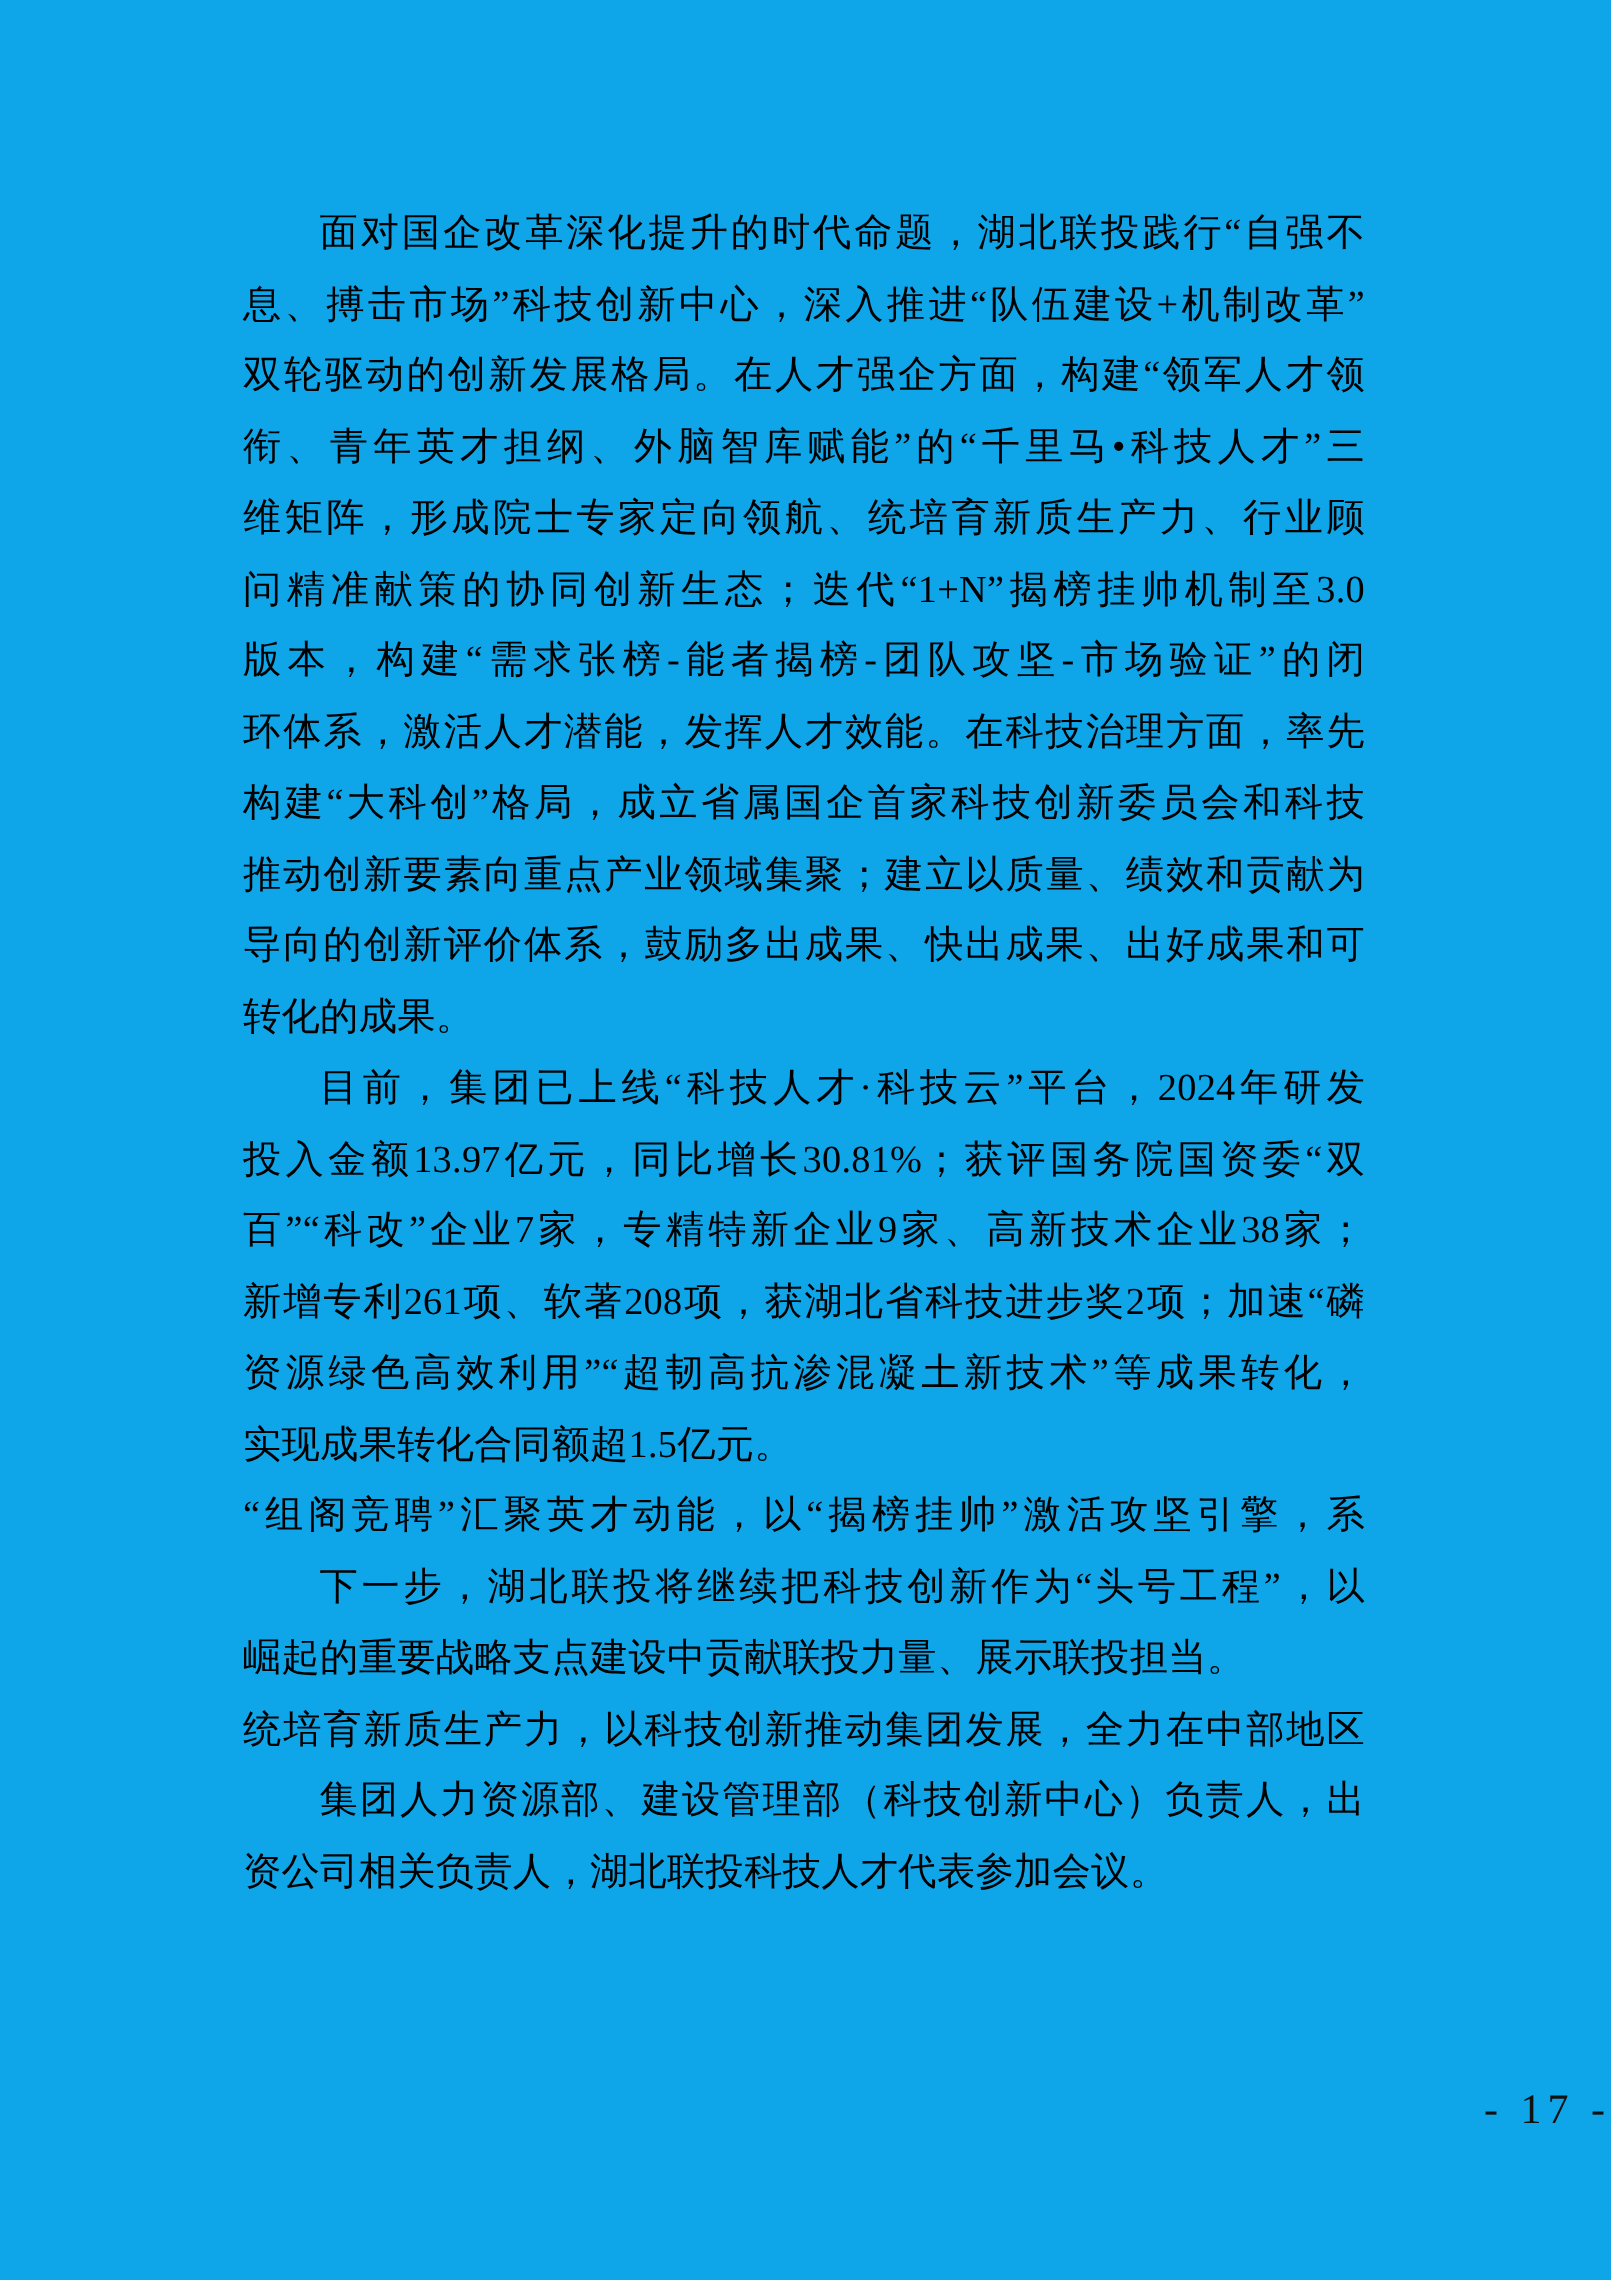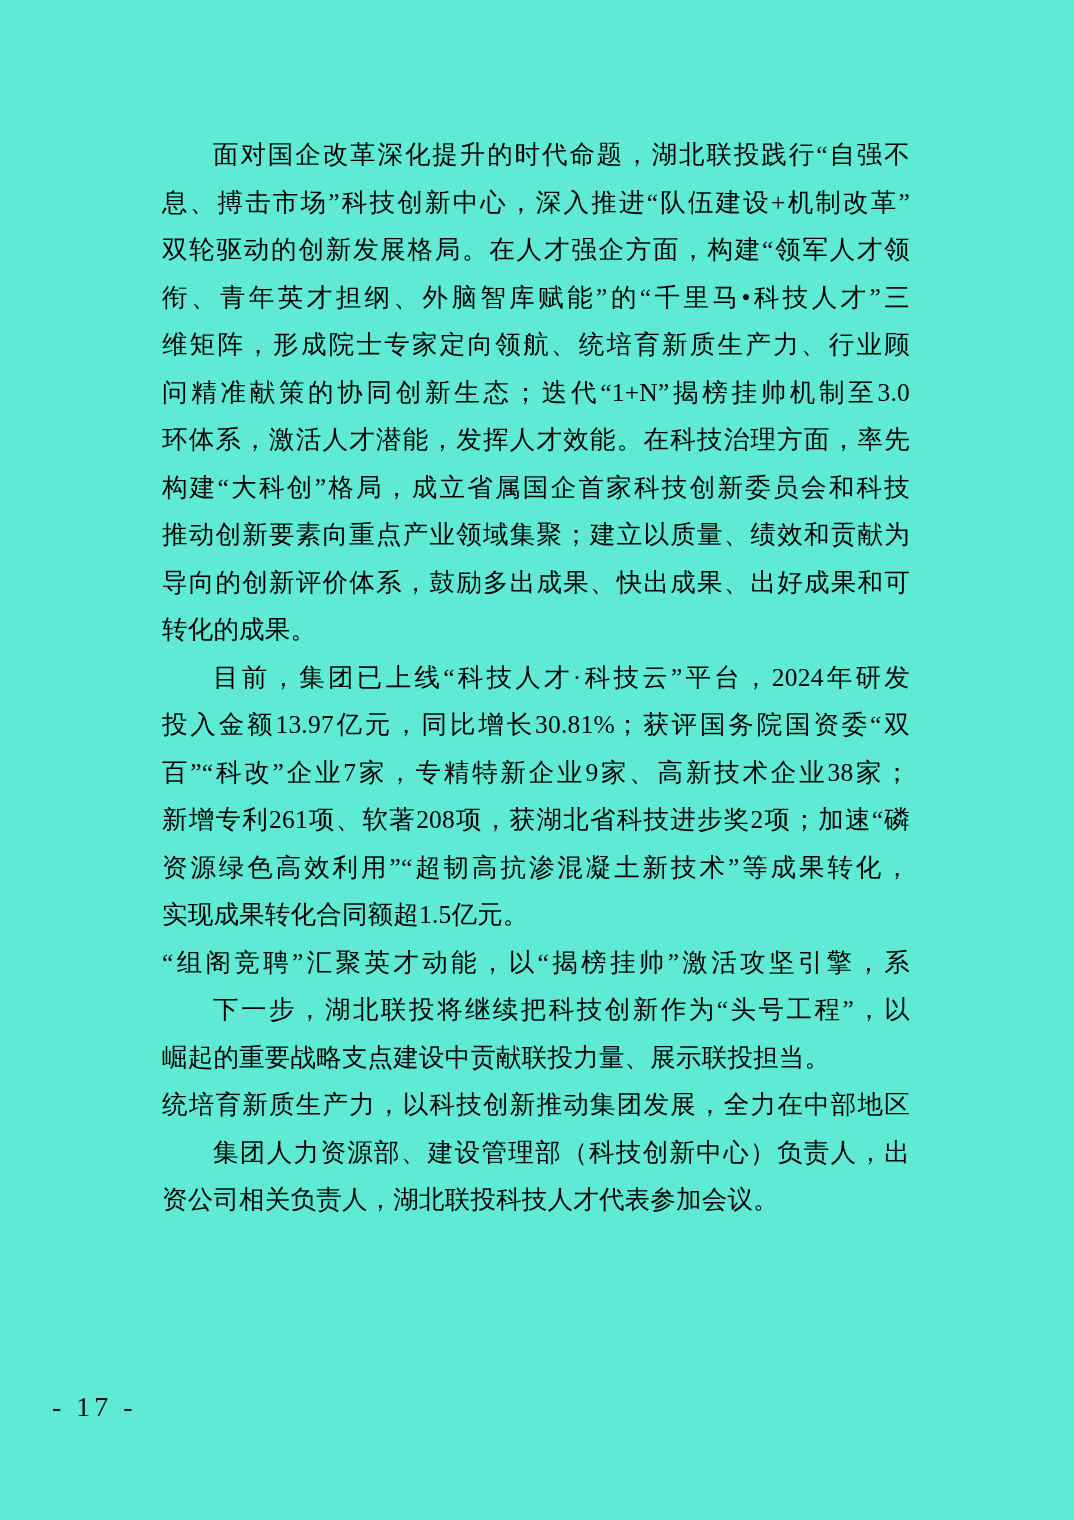--- a/index.html
+++ b/index.html
@@ -11,21 +11,21 @@
     width: 1074px;
     height: 1520px;
     position: relative;
     font-family: "Liberation Serif", "DejaVu Serif", serif;
     color: #000000;
     overflow: hidden;
   }
   .page {
     position: absolute;
     inset: 0;
-    background: #5eead4;
+    background: #0ea5e9;
   }
   .text-block {
     position: absolute;
     left: 162px;
     top: 131px;
     width: 748px;
   }
   .para {
     margin: 0;
     padding: 0;
@@ -45,41 +45,42 @@
   }
   .line.plast {
     text-align: center;
     text-align-last: left;
   }
   .page-number {
     position: absolute;
     top: 1387px;
     left: 52px;   
     right: 0;
-    text-align: left;
+    text-align: right;
     font-size: 28px;
     line-height: 40px;
     letter-spacing: 4px;
     color: #111111;
   }
 </style>
 </head>
 <body>
 
 <div class="page">
 
   <div class="text-block">
 
     <div class="para">
       <div class="line first">面对国企改革深化提升的时代命题，湖北联投践行“自强不</div>
       <div class="line">息、搏击市场”科技创新中心，深入推进“队伍建设+机制改革”</div>
       <div class="line">双轮驱动的创新发展格局。在人才强企方面，构建“领军人才领</div>
       <div class="line">衔、青年英才担纲、外脑智库赋能”的“千里马•科技人才”三</div>
       <div class="line">维矩阵，形成院士专家定向领航、统培育新质生产力、行业顾</div>
       <div class="line">问精准献策的协同创新生态；迭代“1+N”揭榜挂帅机制至3.0</div>
+      <div class="line">版本，构建“需求张榜-能者揭榜-团队攻坚-市场验证”的闭</div>
       <div class="line">环体系，激活人才潜能，发挥人才效能。在科技治理方面，率先</div>
       <div class="line">构建“大科创”格局，成立省属国企首家科技创新委员会和科技</div>
       <div class="line">推动创新要素向重点产业领域集聚；建立以质量、绩效和贡献为</div>
       <div class="line">导向的创新评价体系，鼓励多出成果、快出成果、出好成果和可</div>
       <div class="line plast">转化的成果。</div>
     </div>
 
     <div class="para">
       <div class="line first">目前，集团已上线“科技人才·科技云”平台，2024年研发</div>
       <div class="line">投入金额13.97亿元，同比增长30.81%；获评国务院国资委“双</div>

